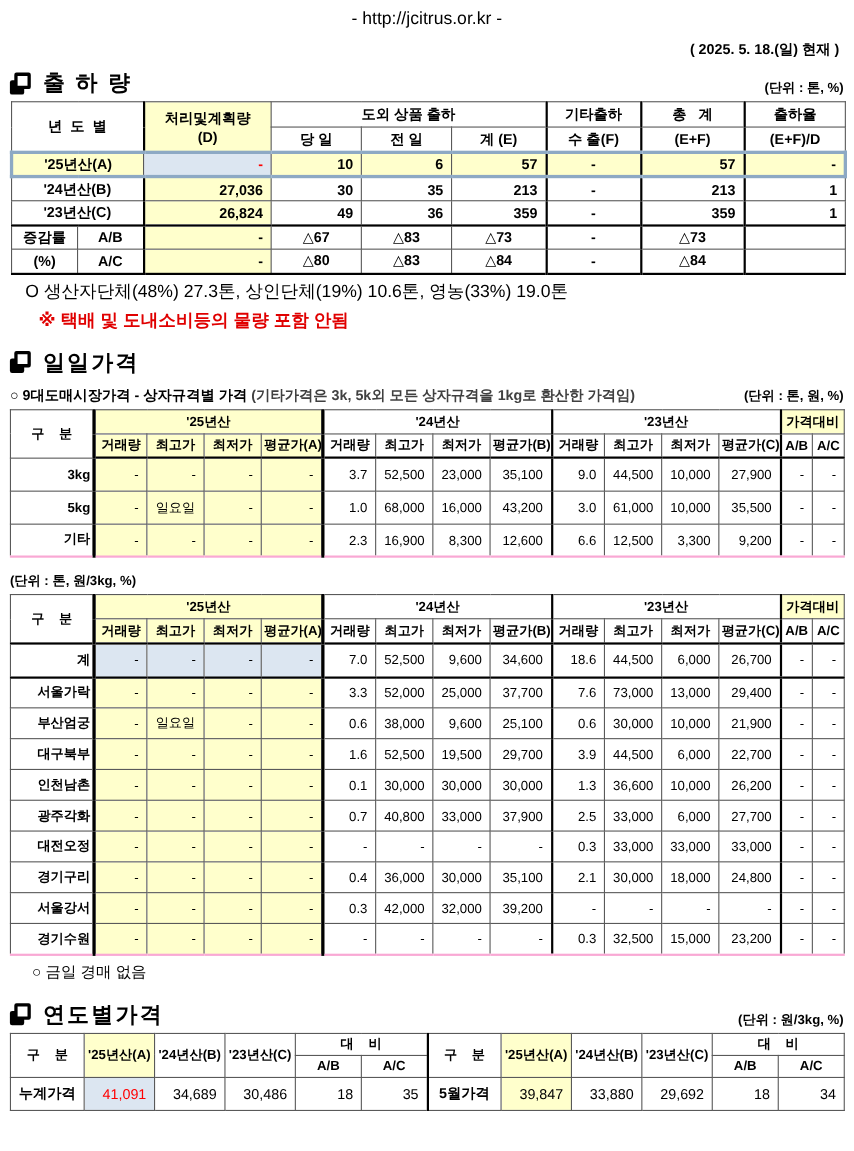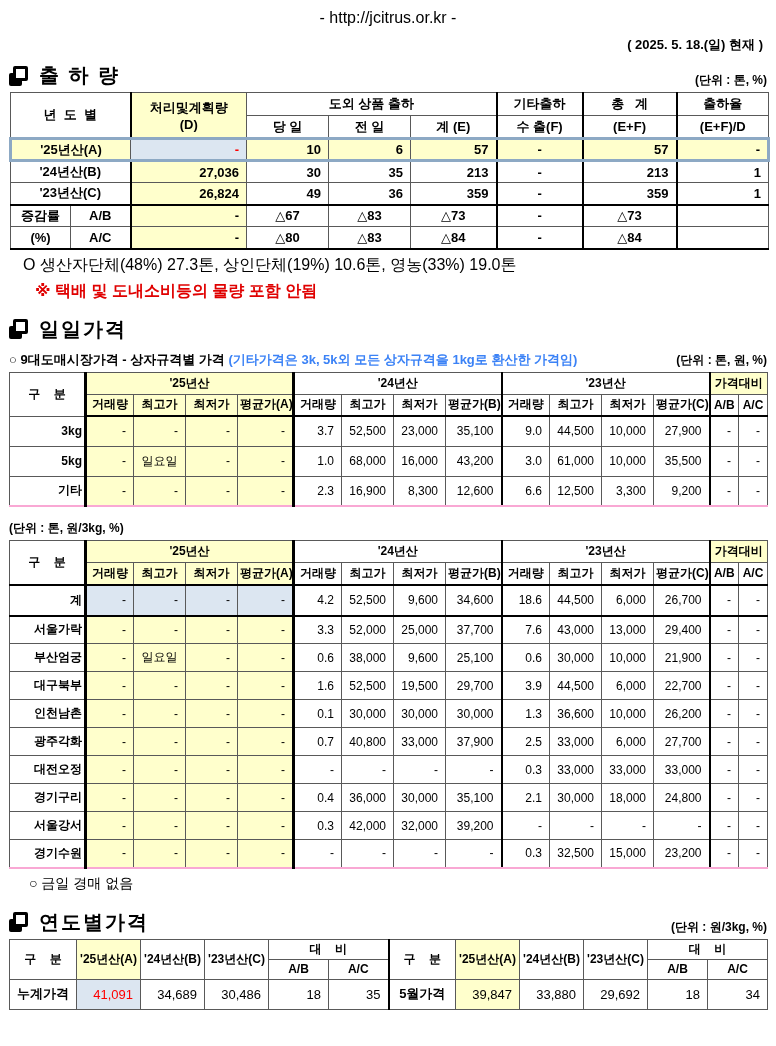--- a/index.html
+++ b/index.html
@@ -17,21 +17,21 @@
 
   .sec-row { display:flex; justify-content:space-between; align-items:flex-end; margin-top:8px; }
   .sec-head { display:flex; align-items:center; font-size:20px; font-weight:bold; letter-spacing:2px; }
   .sec-icon { position:relative; width:22px; height:20px; margin-right:8px; flex:0 0 auto; }
   .sec-icon .back { position:absolute; left:0; bottom:0; width:13px; height:13px; background:#000; border-radius:2px; }
   .sec-icon .front { position:absolute; left:4px; top:0; width:15px; height:15px; background:#fff; border:3px solid #000; border-radius:2px; }
   .unit { font-size:12px; font-weight:bold; white-space:nowrap; }
 
   .sub-row { display:flex; justify-content:space-between; align-items:flex-end; margin-top:8px; }
   .sub-label { font-size:13px; font-weight:bold; white-space:nowrap; }
-  .sub-paren { color:#3b82f6; }
+  .sub-paren { color:#404040; }
 
   table { border-collapse:collapse; width:758px; table-layout:fixed; margin-top:3px; }
   th, td { border:1px solid #595959; overflow:hidden; white-space:nowrap; padding:0 2px; }
 
   
   .t-ship th { font-size:13px; font-weight:bold; height:23px; text-align:center; }
   .t-ship td { font-size:13px; font-weight:bold; height:22px; }
   .t-ship { border-bottom:2px solid #000; }
 
   
@@ -333,21 +333,21 @@
           <th>A/C</th>
         </tr>
       </thead>
       <tbody>
         <tr class="sumrow">
           <td class="lblcell">계</td>
           <td class="num bluebg bl3">-</td>
           <td class="num bluebg">-</td>
           <td class="num bluebg">-</td>
           <td class="num bluebg">-</td>
-          <td class="num bl3">4.2</td>
+          <td class="num bl3">7.0</td>
           <td class="num">52,500</td>
           <td class="num">9,600</td>
           <td class="num">34,600</td>
           <td class="num bl2">18.6</td>
           <td class="num">44,500</td>
           <td class="num">6,000</td>
           <td class="num">26,700</td>
           <td class="num bl2">-</td>
           <td class="num">-</td>
         </tr>
@@ -355,21 +355,21 @@
           <td class="lblcell">서울가락</td>
           <td class="num yl bl3">-</td>
           <td class="num yl">-</td>
           <td class="num yl">-</td>
           <td class="num yl">-</td>
           <td class="num bl3">3.3</td>
           <td class="num">52,000</td>
           <td class="num">25,000</td>
           <td class="num">37,700</td>
           <td class="num bl2">7.6</td>
-          <td class="num">43,000</td>
+          <td class="num">73,000</td>
           <td class="num">13,000</td>
           <td class="num">29,400</td>
           <td class="num bl2">-</td>
           <td class="num">-</td>
         </tr>
         <tr>
           <td class="lblcell">부산엄궁</td>
           <td class="num yl bl3">-</td>
           <td class="ctr yl">일요일</td>
           <td class="num yl">-</td>

